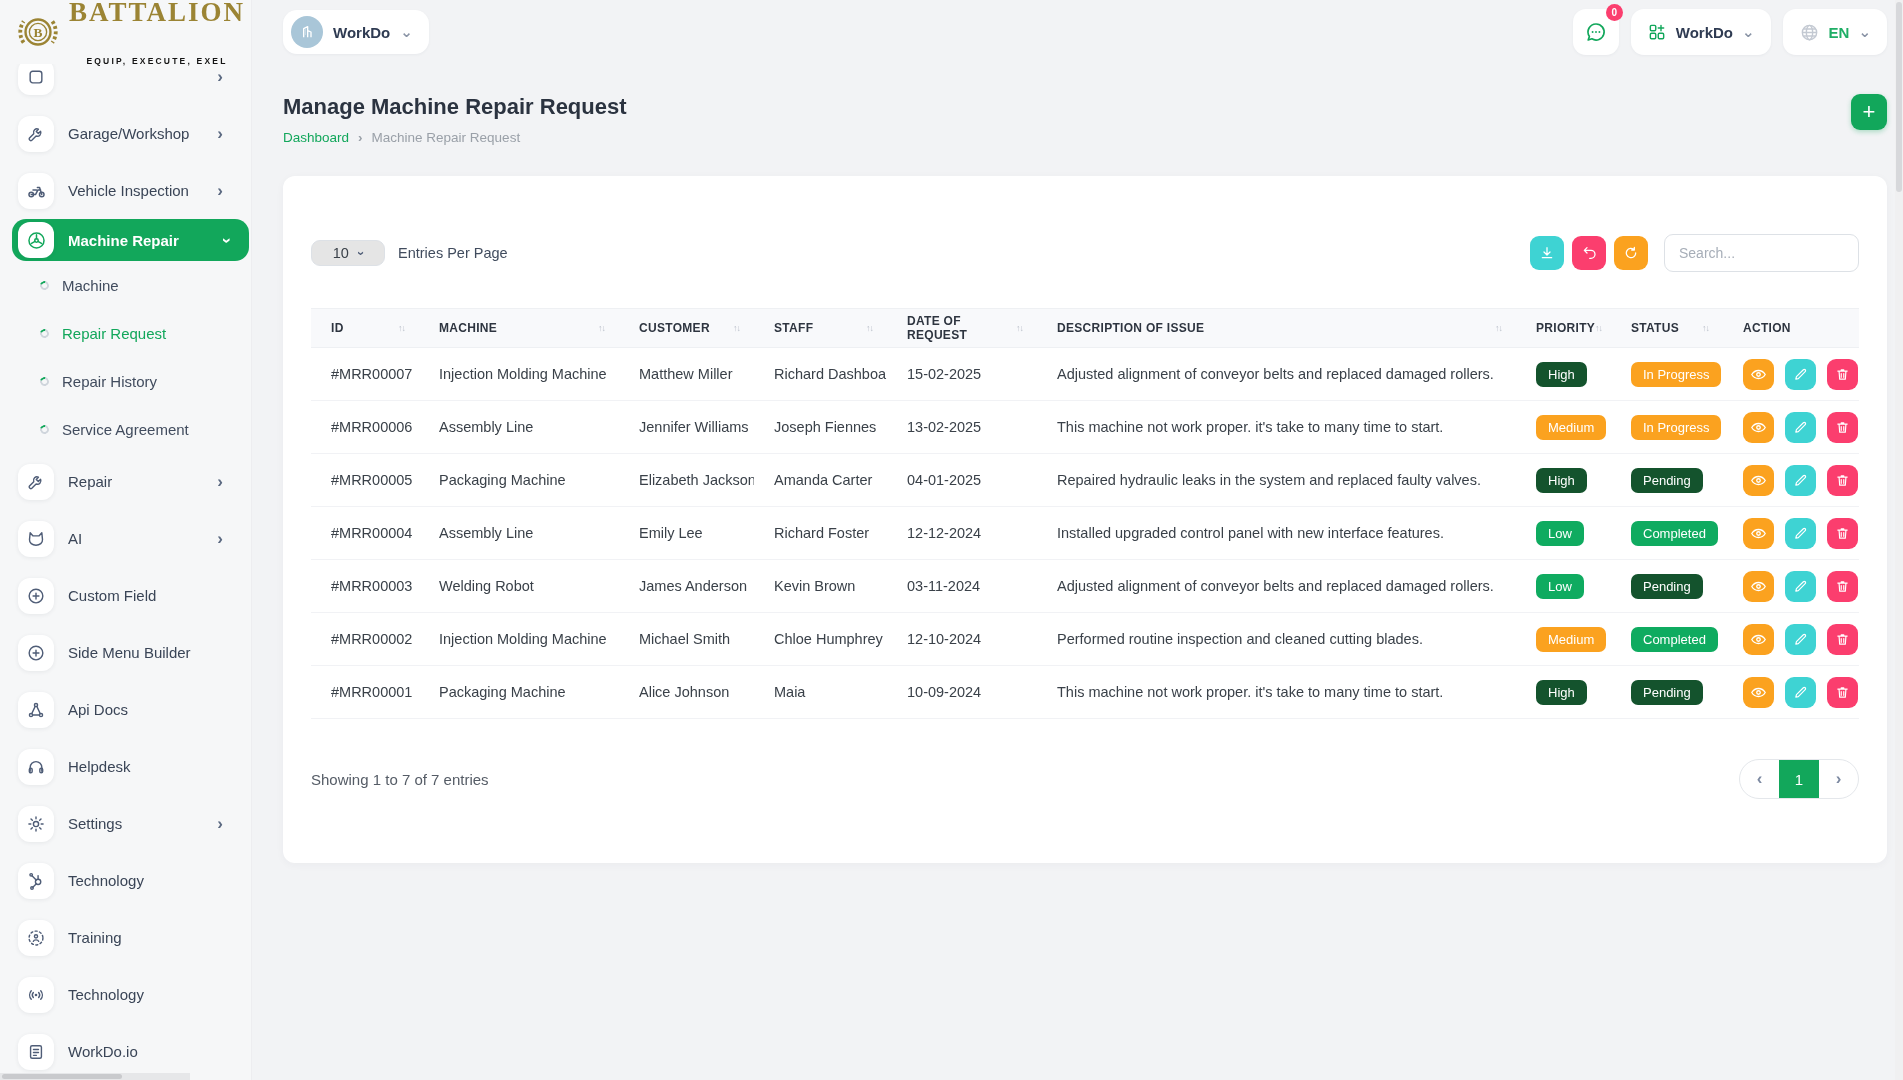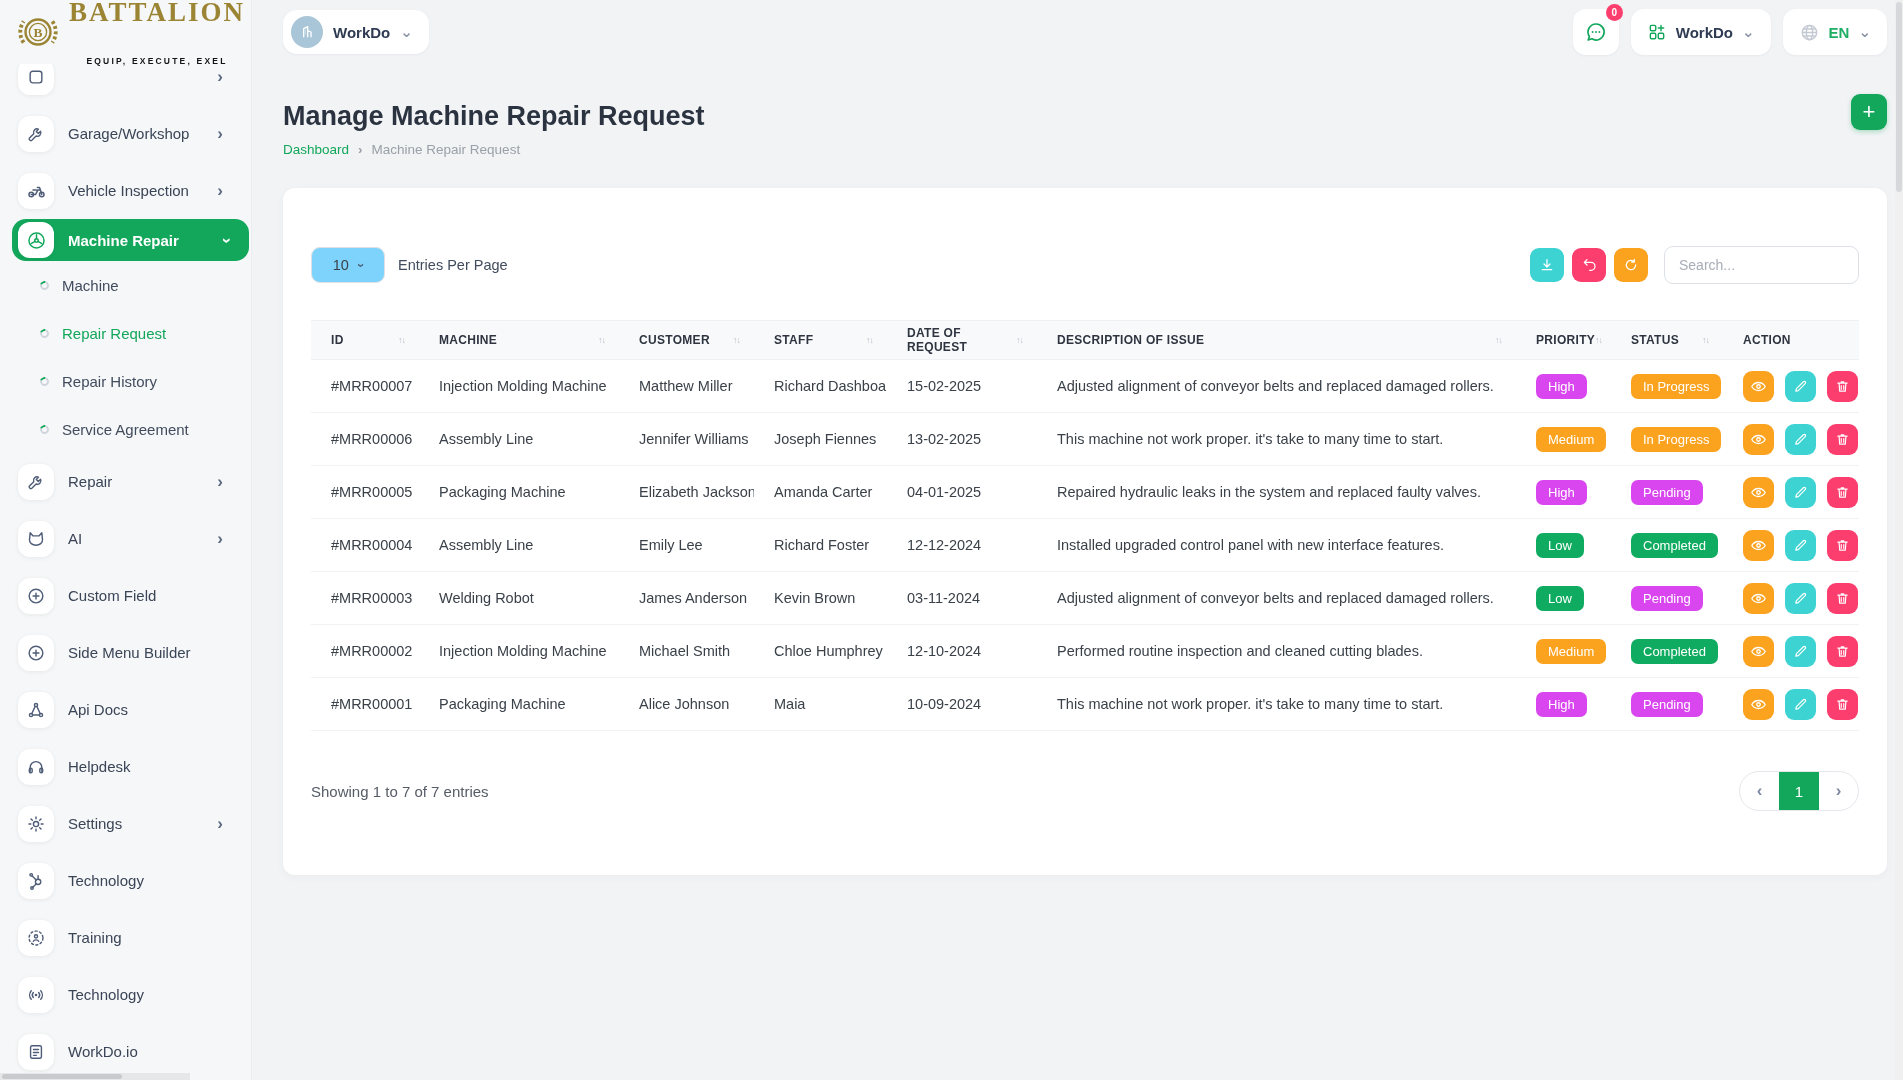--- a/index.html
+++ b/index.html
@@ -38,48 +38,48 @@
   .pill-chev { color:#8a94a6; font-size:15px; font-weight:700; }
   .top-right { margin-left:auto; display:flex; align-items:center; gap:12px; }
   .icon-btn { position:relative; width:46px; height:46px; background:#ffffff; border-radius:13px; display:flex; align-items:center; justify-content:center; box-shadow:0 1px 3px rgba(40,50,70,.05); cursor:pointer; }
   .count-badge { position:absolute; top:-5px; right:-4px; min-width:17px; height:17px; border-radius:9px; background:#fb3e6e; color:#fff; font-size:10px; font-weight:700; display:flex; align-items:center; justify-content:center; padding:0 4px; }
   .top-pill { background:#ffffff; border-radius:13px; height:46px; display:flex; align-items:center; gap:9px; padding:0 16px; box-shadow:0 1px 3px rgba(40,50,70,.05); cursor:pointer; font-size:15px; font-weight:600; color:#2f3b52; }
   .lang-label { color:#1fae66; font-weight:700; }
 
   
   .main { position:absolute; left:252px; top:64px; right:0; bottom:0; padding:0 16px 0 31px; }
   .page-head { display:flex; align-items:flex-start; margin-top:30px; }
-  .page-title { font-size:27px; font-weight:700; color:#2b3340;margin-top:7px; }
+  .page-title { font-size:22px; font-weight:700; color:#2b3340; }
   .breadcrumb { display:flex; align-items:center; gap:9px; margin-top:10px; font-size:13.5px; }
   .bc-link { color:#12a75b; cursor:pointer; }
   .bc-sep { color:#9aa0a8; font-weight:700; }
   .bc-current { color:#9aa0a8; }
   .add-btn { margin-left:auto; width:36px; height:36px; border-radius:9px; background:#12a75b; color:#fff; font-size:22px; font-weight:400; display:flex; align-items:center; justify-content:center; cursor:pointer; box-shadow:0 2px 5px rgba(18,167,91,.3); }
 
   
   .card { background:#ffffff; border-radius:12px; margin-top:31px; padding:30px 28px 64px 28px; box-shadow:0 2px 8px rgba(40,50,70,.04); min-height:679px; }
   .controls { display:flex; align-items:center; margin-top:28px; }
-  .select-box { width:74px; height:36px; border:1px solid #dde1e6; border-radius:9px; display:flex; align-items:center; justify-content:center; gap:10px; font-size:14.5px; color:#3a4149; cursor:pointer; background:#7dd3fc; }
+  .select-box { width:74px; height:26px; border:1px solid #dde1e6; border-radius:9px; display:flex; align-items:center; justify-content:center; gap:10px; font-size:14.5px; color:#3a4149; cursor:pointer; background:#e5e5e5; }
   .select-chev { color:#4f5d77; font-size:13px; font-weight:700; transform:rotate(90deg); }
   .controls-label { margin-left:13px; font-size:14.5px; color:#414c5e; }
   .ctrl-right { margin-left:auto; display:flex; align-items:center; gap:8px; }
   .sq-btn { width:34px; height:34px; border-radius:9px; display:flex; align-items:center; justify-content:center; cursor:pointer; }
   .sq-teal { background:#3ed3d3; } .sq-pink { background:#fb3e6e; } .sq-orange { background:#fba21f; }
   .search-input { margin-left:8px; width:195px; height:38px; border:1px solid #dde1e6; border-radius:9px; padding:16px 14px; font-size:14px; color:#3a4149; outline:none; background:#fff; }
   .search-input::placeholder { color:#a7aeb8; }
 
   .tbl { margin-top:36px; }
   .tbl-grid { display:grid; grid-template-columns:108px 200px 135px 133px 150px minmax(0,1fr) 95px 112px 136px; align-items:center; }
   .thead { height:40px; background:#f8f9fb; border-top:1px solid #eef0f3; border-bottom:1px solid #eef0f3; }
   .th { display:flex; align-items:center; justify-content:space-between; padding:0 14px 0 20px; font-size:12px; font-weight:700; color:#2e3540; letter-spacing:.3px; cursor:pointer; }
   .sort { font-size:9px; color:#bcc2cb; letter-spacing:-1px; white-space:nowrap; }
   .trow { height:53px; border-bottom:1px solid #f1f2f5; }
   .td { padding:0 14px 0 20px; font-size:14.5px; color:#3a4149; white-space:nowrap; overflow:hidden; }
   .badge { display:inline-block; padding:5px 12px; border-radius:7px; color:#ffffff; font-size:13px; font-weight:500; }
-  .b-pink { background:#d946ef; } .b-orange { background:#fba21f; } .b-green { background:#0fab60; }
+  .b-pink { background:#14532d; } .b-orange { background:#fba21f; } .b-green { background:#0fab60; }
   .actions { display:flex; gap:11px; padding-left:20px; }
   .abtn { width:31px; height:31px; border-radius:9px; display:flex; align-items:center; justify-content:center; cursor:pointer; }
   .white-ic { stroke:#ffffff; fill:none; stroke-width:1.9; stroke-linecap:round; stroke-linejoin:round; }
 
   .tfoot { display:flex; align-items:center; margin-top:40px; }
   .summary { font-size:15px; color:#555c66; }
   .pager { margin-left:auto; display:flex; align-items:stretch; height:40px; border:1px solid #e4e7eb; border-radius:21px; overflow:hidden; background:#fff; }
   .pg-btn { width:39px; display:flex; align-items:center; justify-content:center; color:#7c89a1; font-size:17px; font-weight:700; cursor:pointer; }
   .pg-num { width:40px; display:flex; align-items:center; justify-content:center; background:#12a75b; color:#fff; font-size:15px; cursor:pointer; }
 

